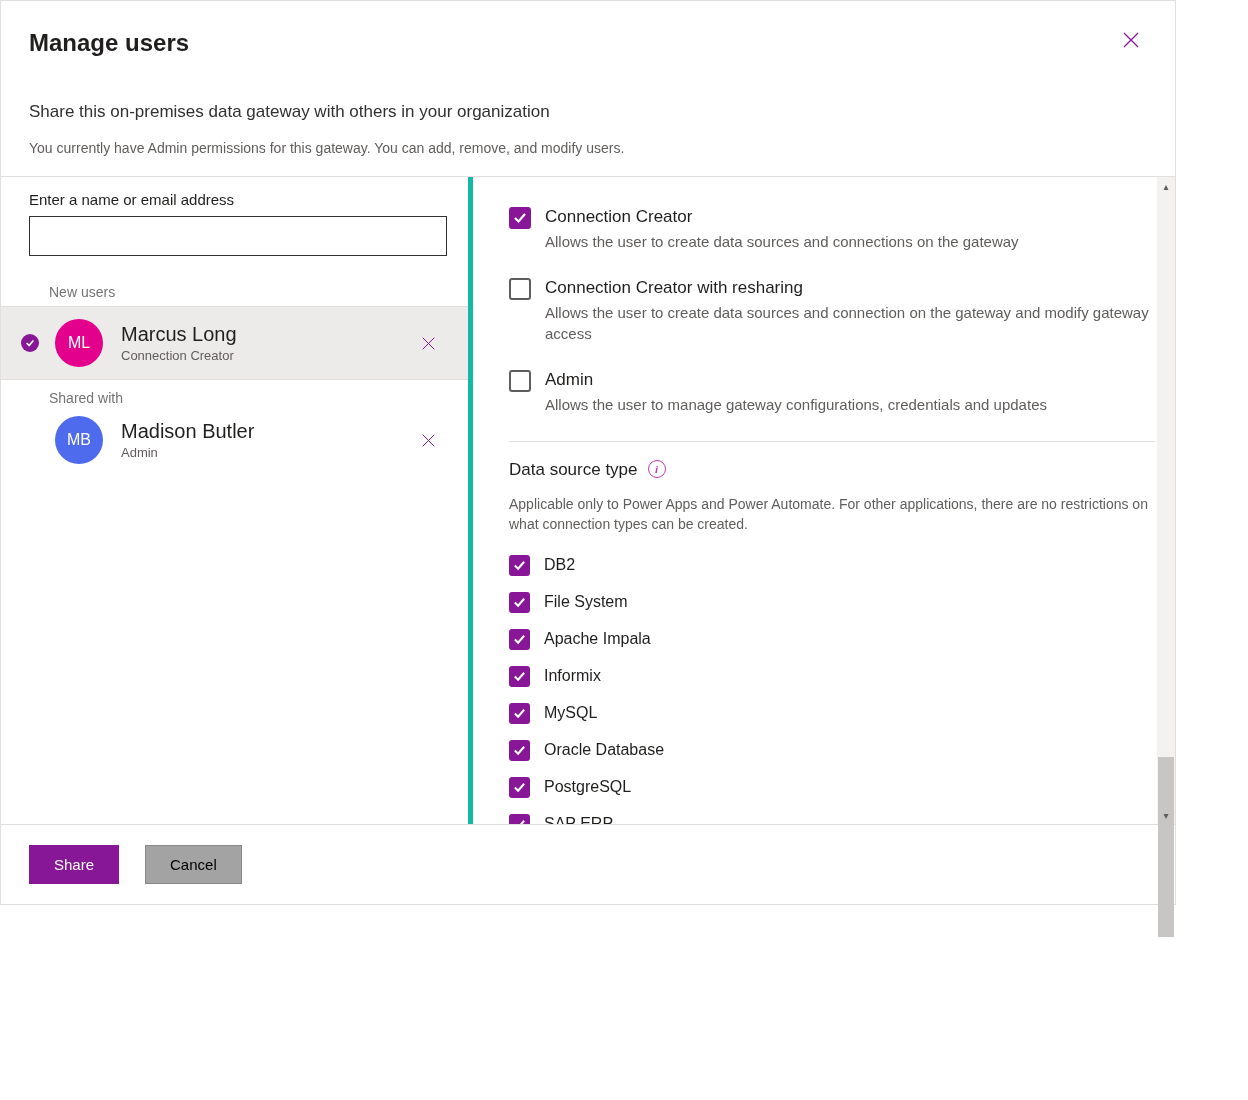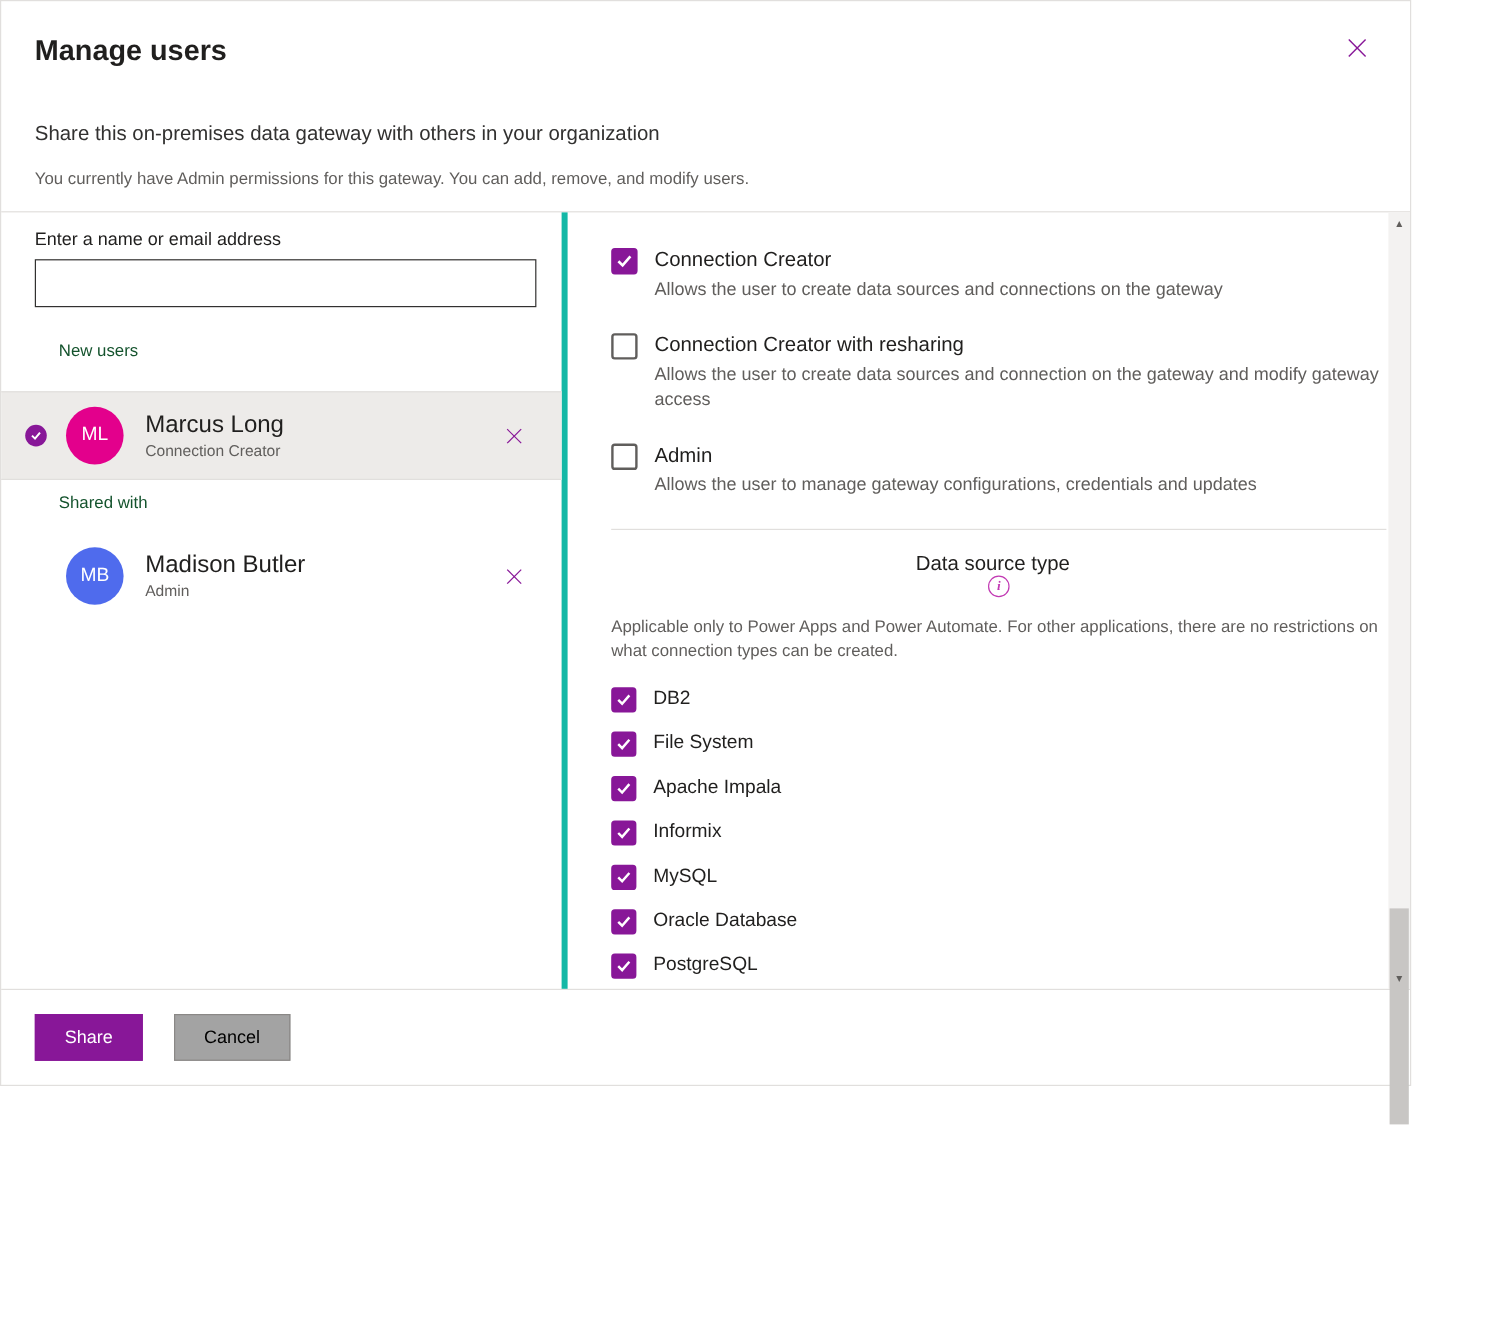--- a/index.html
+++ b/index.html
@@ -73,22 +73,22 @@
     .name-input {
       width: 418px;
       height: 40px;
       border: 1px solid #323130;
       padding: 0 10px;
       font-size: 15px;
       outline: none;
     }
     .section-label {
       font-size: 14px;
-      color: #14532d;
-      padding: 10px 28px 26px 48px;
+      color: #737373;
+      padding: 10px 28px 6px 48px;
     }
     .user-row {
       display: flex;
       align-items: center;
       padding: 12px 28px 12px 20px;
       position: relative;
       border-top: 1px solid #e1dfdd;
       border-bottom: 1px solid #e1dfdd;
     }
     .user-row.selected { background: #edebe9; }
@@ -161,23 +161,21 @@
       border-color: #881798;
     }
     .checkbox svg { display: none; }
     .checkbox.checked svg { display: block; stroke: #fff; }
     .role-text { flex: 1; padding-top: 0px; }
     .role-title { font-size: 17px; color: #201f1e; margin-bottom: 4px; }
     .role-desc { font-size: 15px; color: #605e5c; line-height: 1.4; }
     .divider { border-top: 1px solid #e1dfdd; margin: 4px 0 18px 0; }
     .ds-header {
       display: flex;
-      align-items: center;
       margin-bottom: 14px;
-      flex-direction: column;
     }
     .ds-title { font-size: 17px; color: #201f1e; margin-right: 10px; }
     .info-icon {
       width: 18px; height: 18px;
       border: 1.5px solid #c239b3;
       border-radius: 50%;
       display: flex; align-items: center; justify-content: center;
       color: #c239b3; font-size: 11px; font-weight: 600;
       cursor: pointer;
       font-style: italic;

